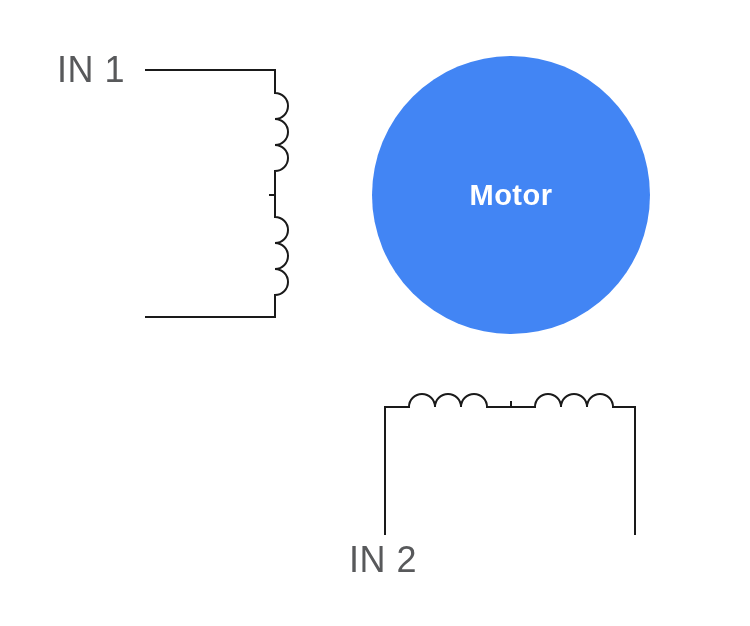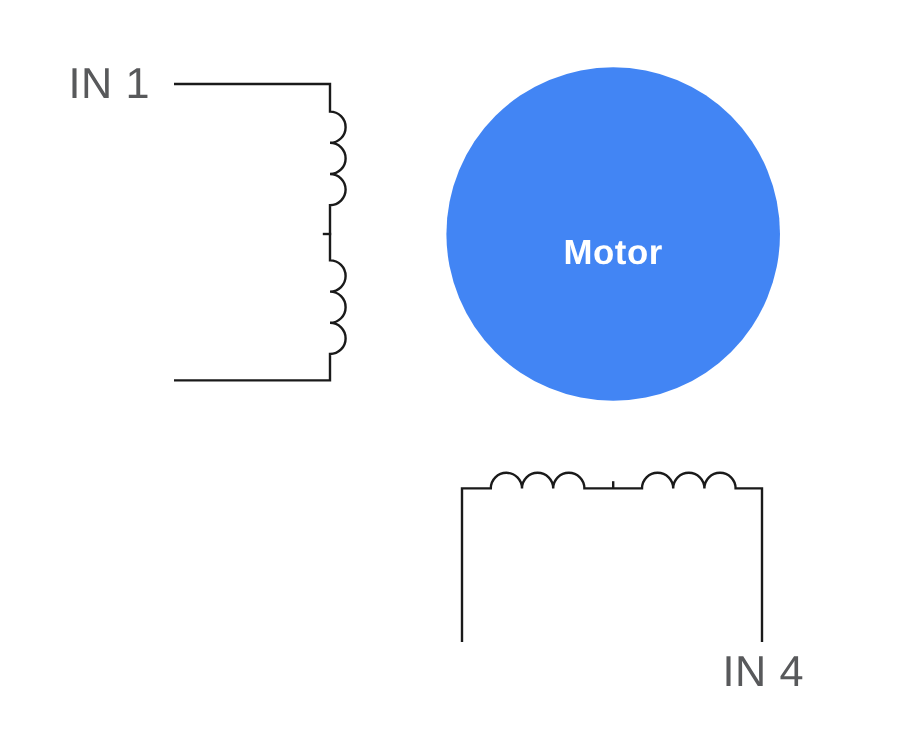--- a/index.html
+++ b/index.html
@@ -37,21 +37,21 @@
     letter-spacing: 0.5px;
     white-space: nowrap;
   }
   .label-in1 { left: 57px;  top: 52px;  }
   .label-in3 { left: 57px;  top: 302px; }
   .label-in2 { left: 349px; top: 542px; }
   .label-in4 { left: 602px; top: 542px; }
   .motor-label-box {
     position: absolute;
     left: 372px;
-    top: 72px;
+    top: 56px;
     width: 278px;
     height: 278px;
     display: flex;
     align-items: center;
     justify-content: center;
   }
   .motor-label {
     color: #ffffff;
     font-weight: bold;
     font-size: 29px;
@@ -86,20 +86,20 @@
              a13 13 0 0 1 26 0
              a13 13 0 0 1 26 0
              a13 13 0 0 1 26 0
              H635 V535"></path>
     <path class="wire" d="M511 401 V407"></path>
   </svg>
 
   <div class="terminal-label label-in1">IN 1</div>
 
 
+  <div class="terminal-label label-in2">IN 2</div>
 
-  <div class="terminal-label label-in4">IN 4</div>
 
   <div class="motor-label-box">
     <span class="motor-label">Motor</span>
   </div>
 
 </div>
 
 </body></html>

